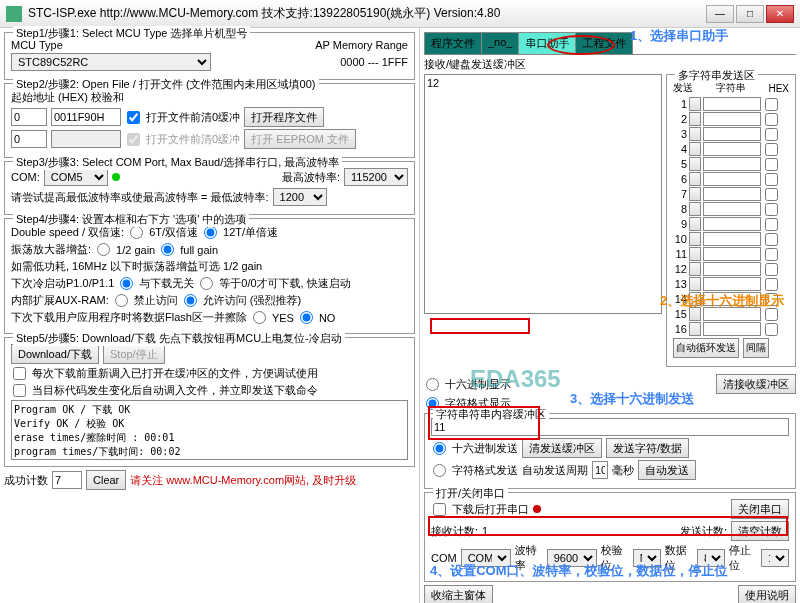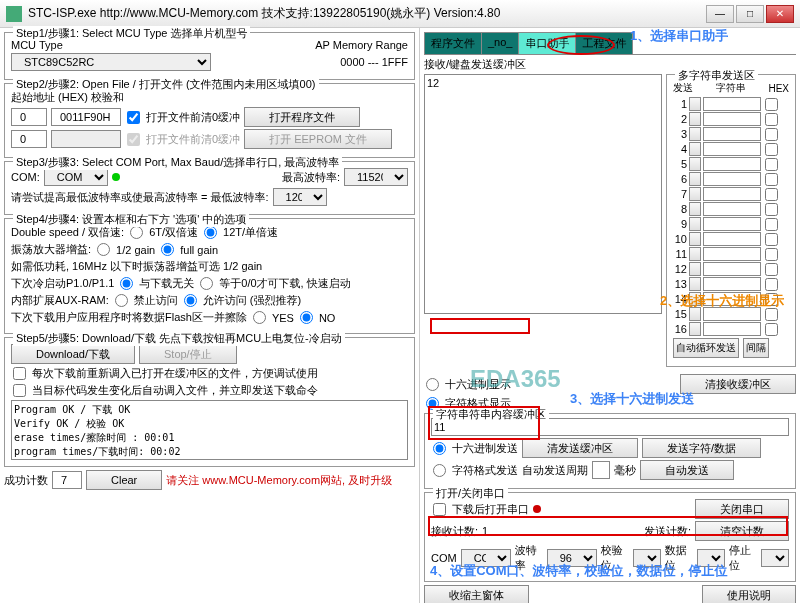--- a/index.html
+++ b/index.html
@@ -10,22 +10,22 @@
 .winbtns { display: flex; }
 .winbtn { width: 28px; height: 18px; border: 1px solid #aaa; margin-left: 2px; display: flex; align-items: center; justify-content: center; font-size: 10px; background: linear-gradient(#f8f8f8,#ddd); }
 .winbtn.close { background: linear-gradient(#e88,#c33); color: #fff; border-color: #a22; }
 .content { display: flex; height: 575px; }
 .left { width: 420px; padding: 4px; border-right: 1px solid #ccc; }
 .right { width: 380px; padding: 4px; position: relative; }
 fieldset { border: 1px solid #999; margin-bottom: 3px; padding: 4px 6px 6px; position: relative; }
 fieldset > .legend { position: absolute; top: -7px; left: 8px; background: #fff; padding: 0 3px; font-size: 11px; }
 .row { display: flex; align-items: center; margin: 2px 0; gap: 4px; }
 label { font-size: 11px; }
-select, input[type=text] { font-size: 11px; border: 1px solid #888; height: 18px; padding: 0 8px; }
-button { font-size: 11px; border: 1px solid #888; background: linear-gradient(#f8f8f8,#e0e0e0); height: 20px; padding: 0 24px; cursor: pointer; }
+select, input[type=text] { font-size: 11px; border: 1px solid #888; height: 18px; padding: 0 2px; }
+button { font-size: 11px; border: 1px solid #888; background: linear-gradient(#f8f8f8,#e0e0e0); height: 20px; padding: 0 6px; cursor: pointer; }
 button.disabled { color: #999; }
 input[type=radio], input[type=checkbox] { margin: 0 2px; vertical-align: middle; }
 .tabs { display: flex; border-bottom: 1px solid #888; }
 .tab { padding: 3px 6px; border: 1px solid #888; border-bottom: none; margin-right: -1px; background: #0f766e; font-size: 11px; cursor: pointer; }
 .tab.active { background: #5eead4; }
 .textarea { border: 1px solid #888; padding: 2px; font-size: 11px; background: #fff; overflow: auto; }
 .log { border: 1px solid #888; padding: 2px; font-family: monospace; font-size: 10px; height: 60px; overflow: auto; background: #fff; }
 .annot { position: absolute; color: #3b82f6; font-size: 13px; font-weight: bold; pointer-events: none; z-index: 10; }
 .circle { position: absolute; border: 2px solid #d00; border-radius: 50%; pointer-events: none; z-index: 9; }
 .rectmark { position: absolute; border: 2px solid #d00; pointer-events: none; z-index: 9; }

